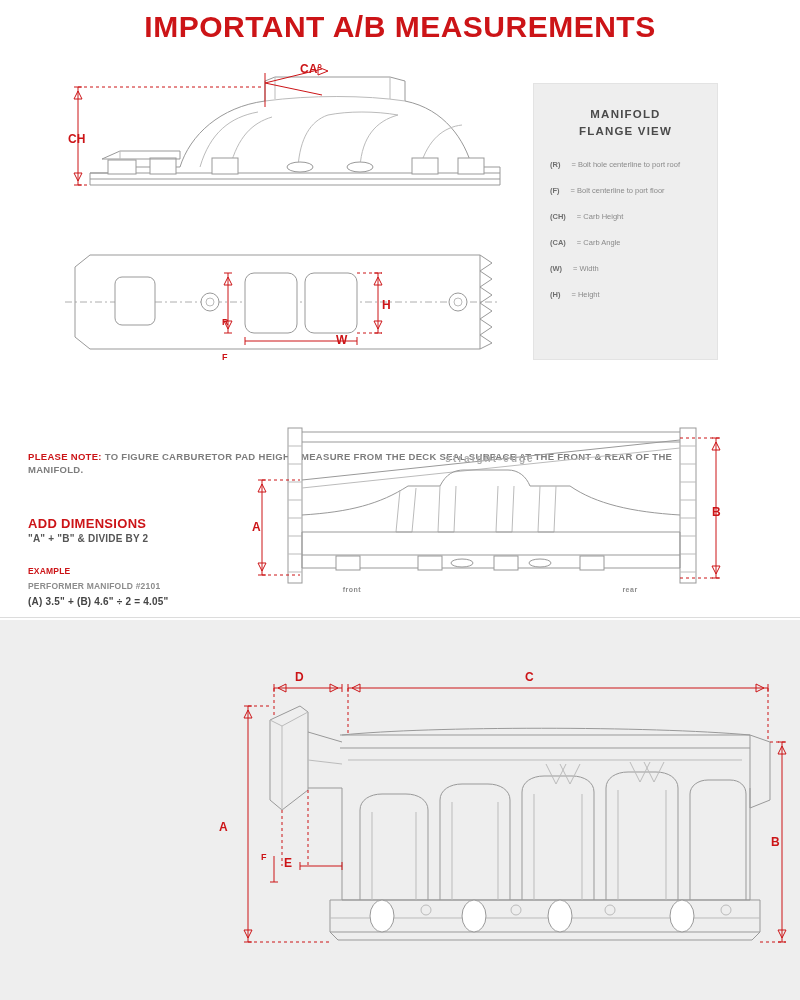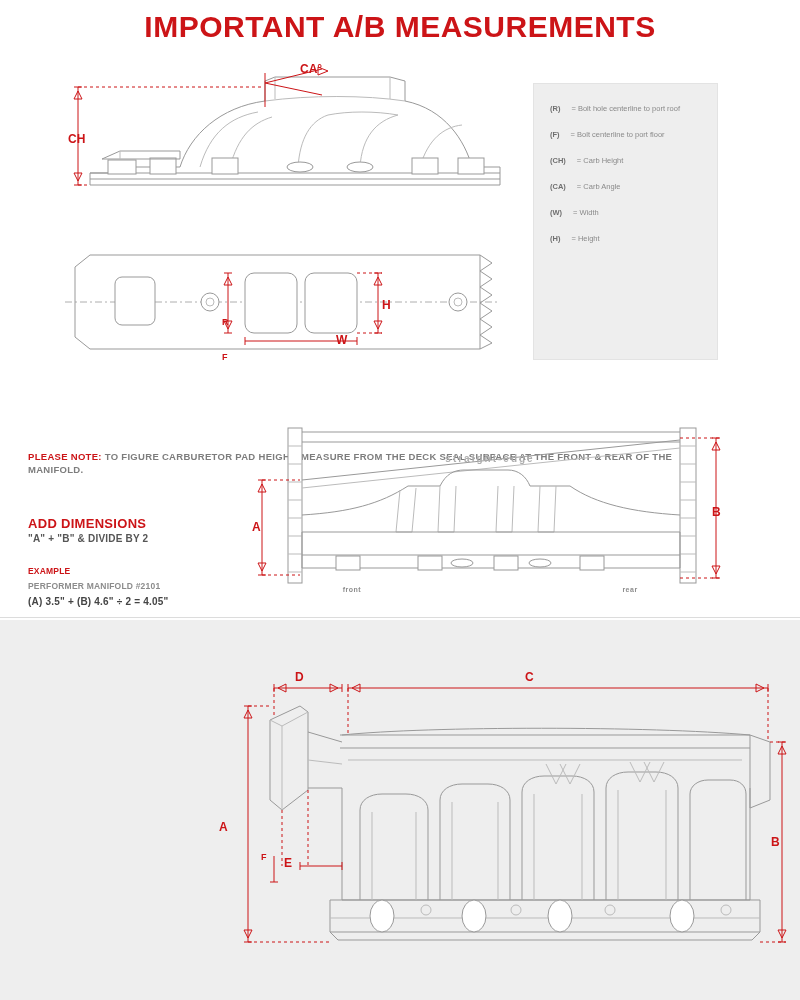--- a/index.html
+++ b/index.html
@@ -212,20 +212,24 @@
 </head>
 <body>
 
 <div class="page">
 
   <div class="title">IMPORTANT A/B MEASUREMENTS</div>
 
   <div class="top-section">
 
     <div class="flange-box">
+      <div class="flange-title">
+        <div>MANIFOLD</div>
+        <div>FLANGE VIEW</div>
+      </div>
       <div class="legend-list">
         <div class="legend-row">
           <span class="legend-code">(R)</span>
           <span class="legend-desc">= Bolt hole centerline to port roof</span>
         </div>
         <div class="legend-row">
           <span class="legend-code">(F)</span>
           <span class="legend-desc">= Bolt centerline to port floor</span>
         </div>
         <div class="legend-row">

